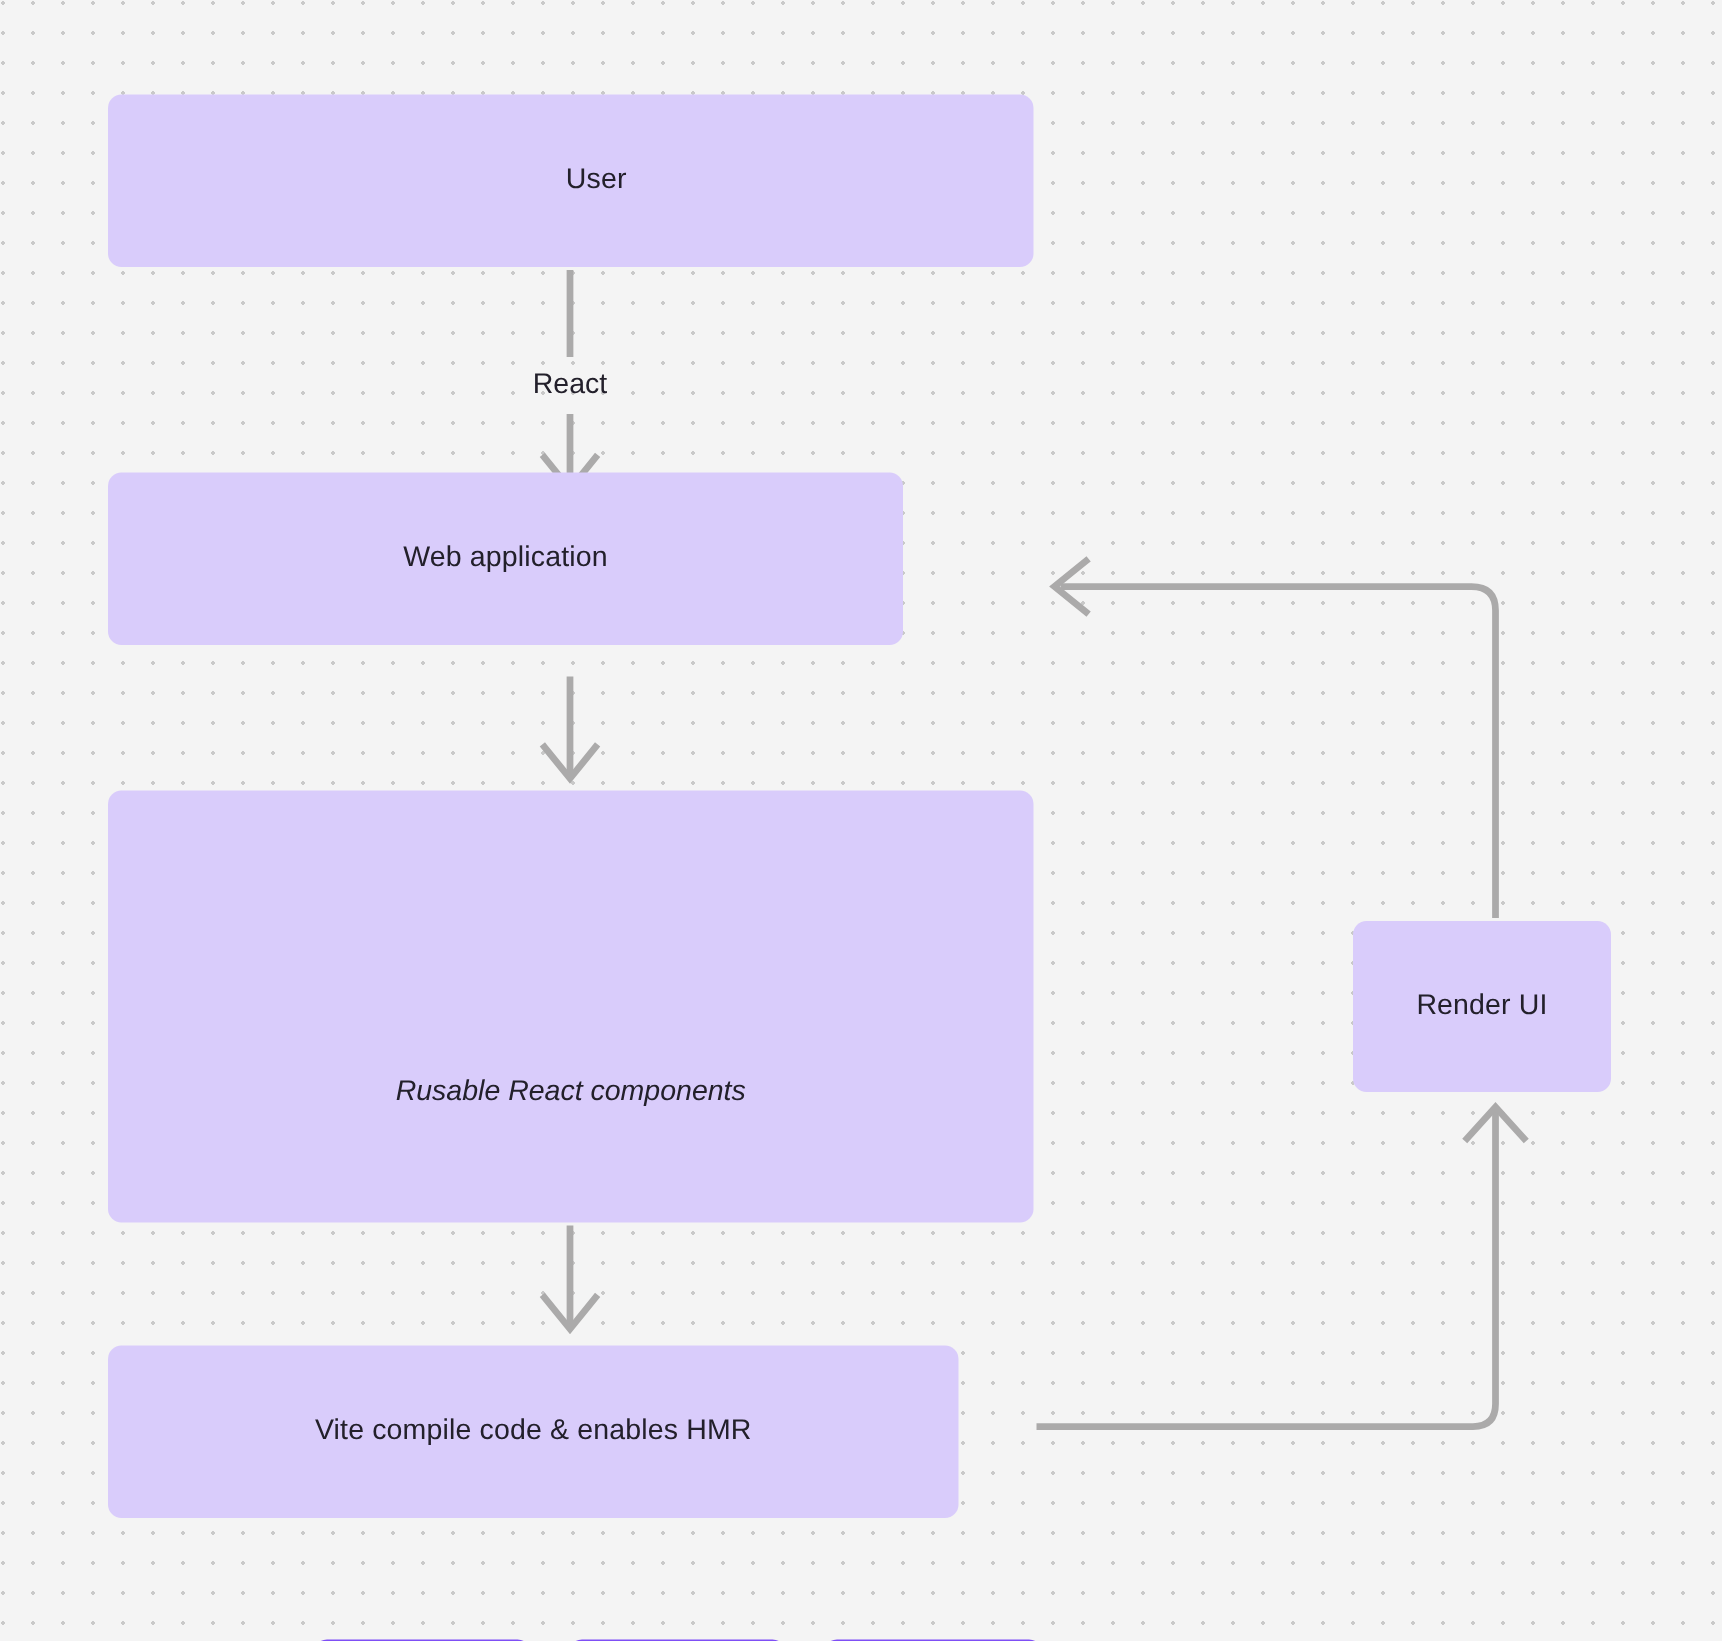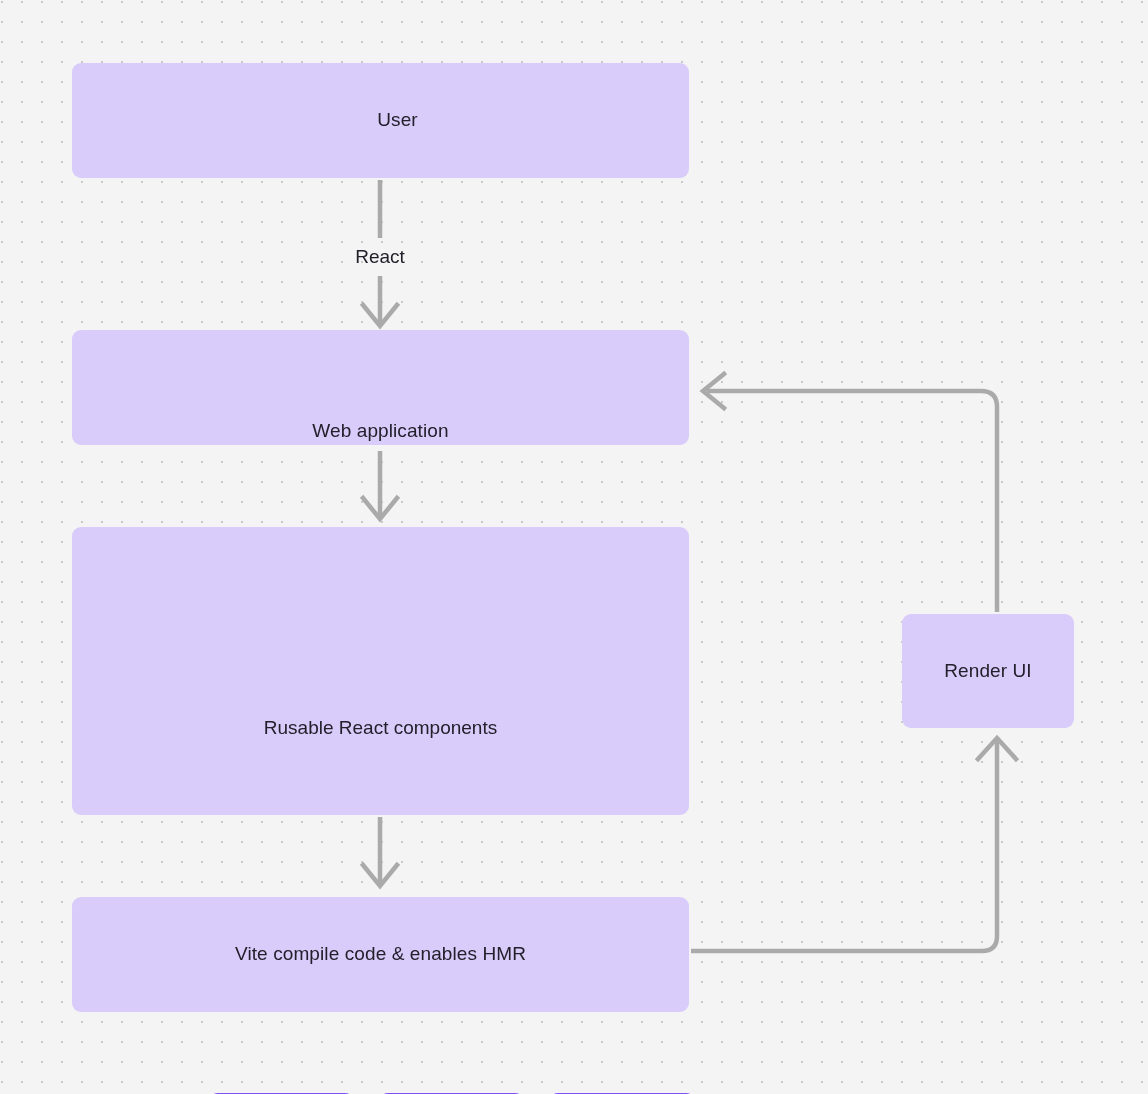--- a/index.html
+++ b/index.html
@@ -36,37 +36,38 @@
     color: #ffffff;
   }
   .node-label {
     font-size: 19px;
     line-height: 1.5;
     letter-spacing: 0.1px;
     white-space: pre-line;
     pointer-events: none;
   }
   #box-user        { left: 72px;  top: 63px;  width: 617px; height: 115px; padding-left: 34px; }
-  #box-webapp      { left: 72px;  top: 330px; width: 617px; height: 115px; align-items: flex-end; }
+  #box-webapp      { left: 72px;  top: 315px; width: 530px; height: 115px; }
   #box-components  { left: 72px;  top: 527px; width: 617px; height: 288px;
                      display: block; }
-  #box-vite        { left: 72px;  top: 897px; width: 617px; height: 115px; }
+  #box-vite        { left: 72px;  top: 897px; width: 567px; height: 115px; }
   #box-render      { left: 902px; top: 614px; width: 172px; height: 114px; }
 
   #box-html  { left: 137px; top: 566px; width: 145px; height: 105px; }
   #box-css   { left: 307px; top: 566px; width: 145px; height: 105px; }
   #box-js    { left: 477px; top: 566px; width: 146px; height: 105px; }
 
   #components-caption {
     position: absolute;
     left: 0; right: 0;
     top: 190px;
     text-align: center;
     font-size: 19px;
     color: #23202b;
+    font-style: italic;
   }
 
   .edge-layer {
     position: absolute;
     left: 0; top: 0;
     width: 1148px;
     height: 1094px;
     pointer-events: none;
   }
   .edge-path {

